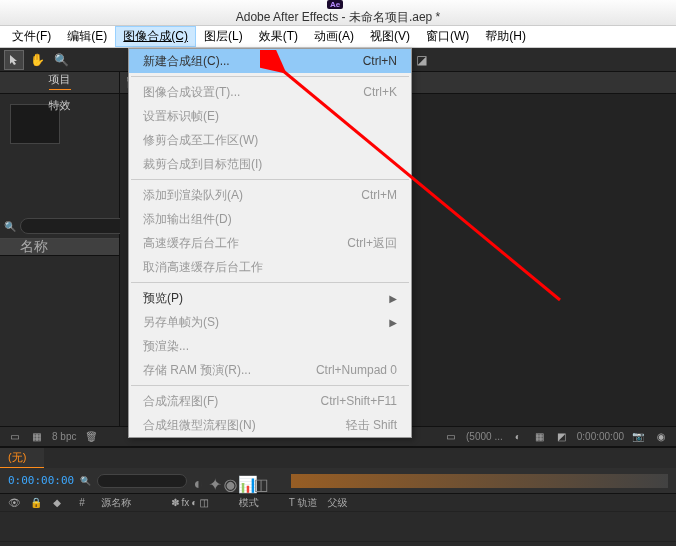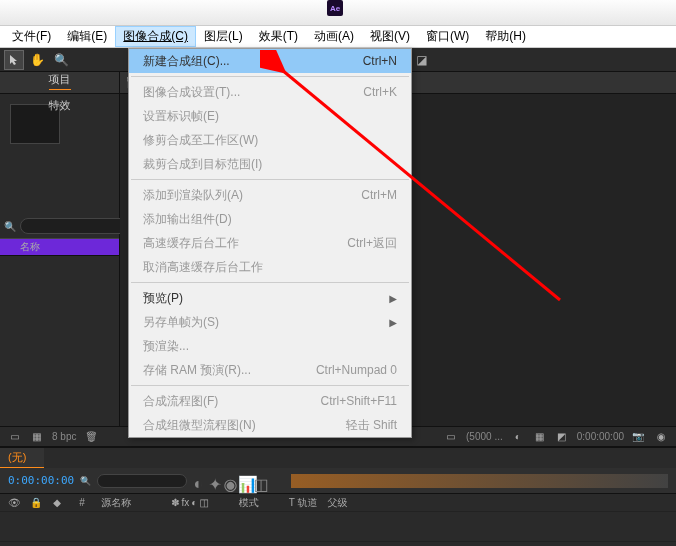--- a/index.html
+++ b/index.html
@@ -18,21 +18,21 @@
 .tool-btn.active { background: #444; border: 1px solid #666; }
 
 .workspace { display: flex; height: 354px; background: #2a2a2a; }
 .sidebar { width: 120px; background: #2a2a2a; border-right: 1px solid #111; }
 .panel-tab { height: 22px; background: #333; display: flex; align-items: center; padding: 0 6px; font-size: 11px; color: #ccc; gap: 8px; border-bottom: 1px solid #111; flex-direction: column; }
 .panel-tab span:first-child { border-bottom: 1px solid #ff8c1a; padding-bottom: 2px; }
 .thumb-area { padding: 10px; }
 .thumb { width: 50px; height: 40px; background: #1a1a1a; border: 1px solid #444; }
 .search-row { display: flex; align-items: center; padding: 4px; gap: 4px; margin-top: 60px; }
 .search-input { flex: 1; height: 16px; background: #1e1e1e; border: 1px solid #444; border-radius: 8px; color: #888; font-size: 10px; padding: 0 6px; }
-.col-header { height: 18px; background: #6d28d9; border-top: 1px solid #444; border-bottom: 1px solid #111; display: flex; align-items: center; padding: 0 20px; font-size: 10px; color: #aaa; }
+.col-header { height: 18px; background: #404040; border-top: 1px solid #444; border-bottom: 1px solid #111; display: flex; align-items: center; padding: 0 20px; font-size: 14px; color: #aaa; }
 
 .viewer { flex: 1; background: #232323; position: relative; }
 .viewer-tab { height: 22px; background: #333; display: flex; align-items: center; padding: 0 6px; font-size: 11px; color: #aaa; border-bottom: 1px solid #111; gap: 8px; }
 .viewer-tab .rightinfo { margin-left: 200px; color: #999; font-size: 10px; }
 
 .dropdown { position: absolute; left: 128px; top: 48px; width: 284px; background: #f0f0f0; border: 1px solid #999; box-shadow: 2px 2px 6px rgba(0,0,0,0.3); z-index: 100; font-size: 12px; }
 .dd-item { height: 24px; display: flex; align-items: center; padding: 0 14px; justify-content: space-between; color: #333; }
 .dd-item.hl { background: #91c9f7; }
 .dd-item.disabled { color: #999; }
 .dd-sep { height: 1px; background: #ccc; margin: 3px 2px; }
@@ -52,20 +52,21 @@
 .tl-ruler { height: 14px; background: linear-gradient(90deg, #ff8c1a 0%, #555 100%); margin: 4px 0; opacity: 0.5; }
 .tl-row { height: 18px; background: #2a2a2a; display: flex; align-items: center; padding: 0 8px; gap: 10px; font-size: 10px; color: #aaa; border-bottom: 1px solid #222; }
 .small-icons { display: flex; gap: 3px; }
 .small-icons span { width: 12px; height: 12px; display: inline-block; }
 </style>
 </head>
 <body>
 
 <div class="titlebar">
   <div class="ae-logo">Ae</div>
+  <div class="titlebar-text">Adobe After Effects - 未命名项目.aep *</div>
 </div>
 
 <div class="menubar">
   <div class="menu-item">文件(F)</div>
   <div class="menu-item">编辑(E)</div>
   <div class="menu-item active">图像合成(C)</div>
   <div class="menu-item">图层(L)</div>
   <div class="menu-item">效果(T)</div>
   <div class="menu-item">动画(A)</div>
   <div class="menu-item">视图(V)</div>

